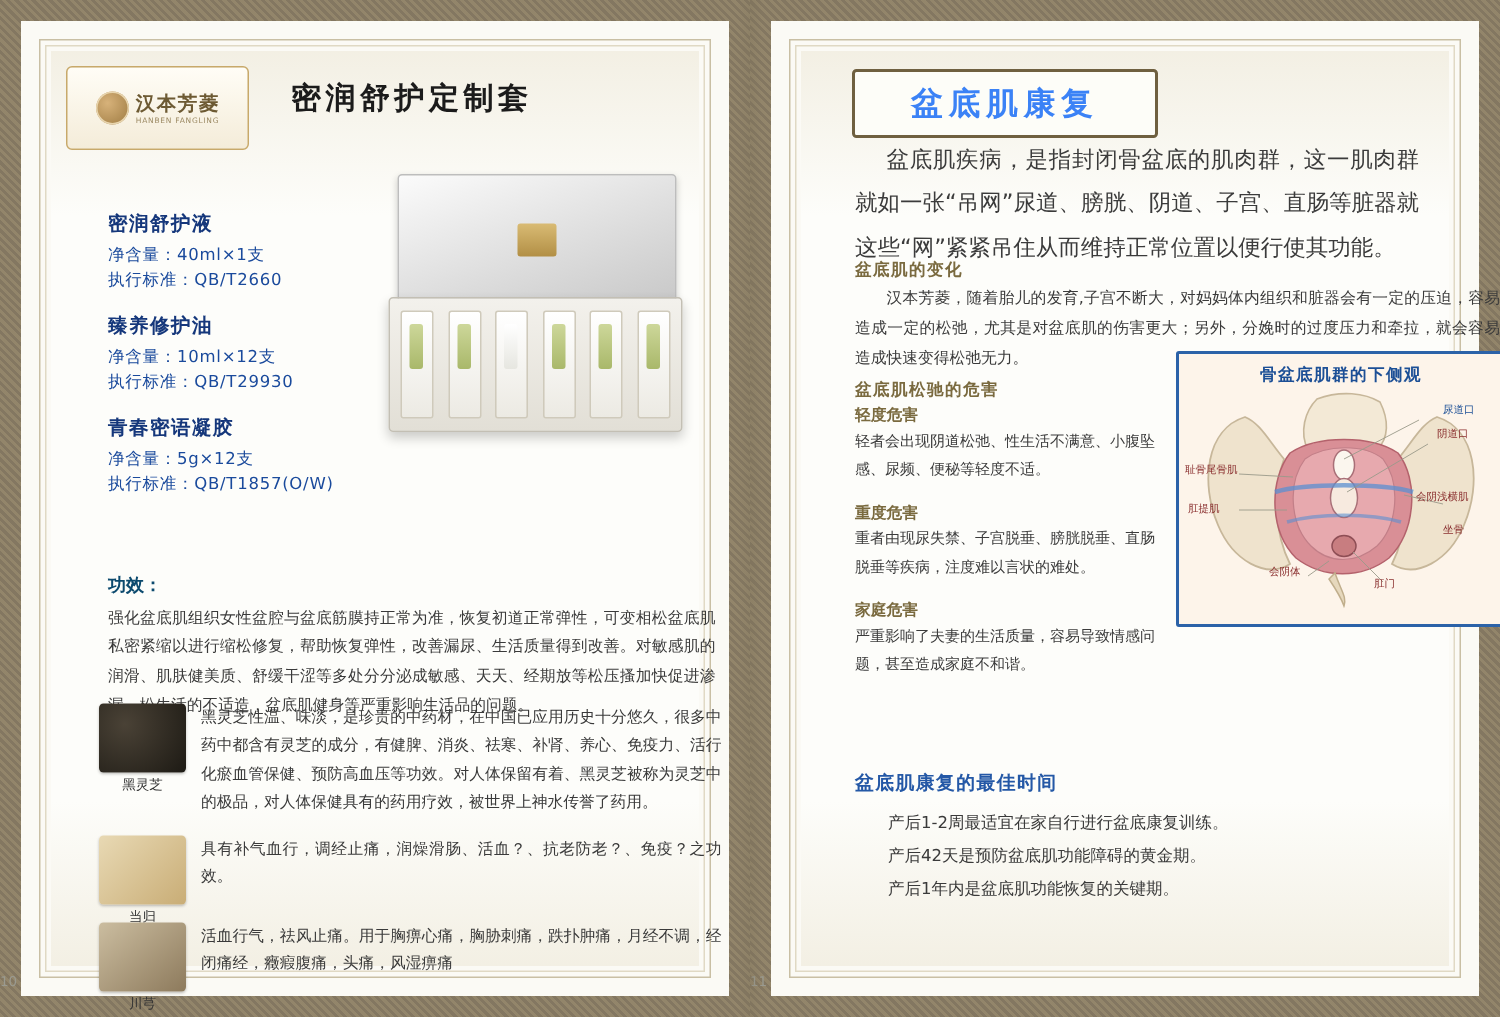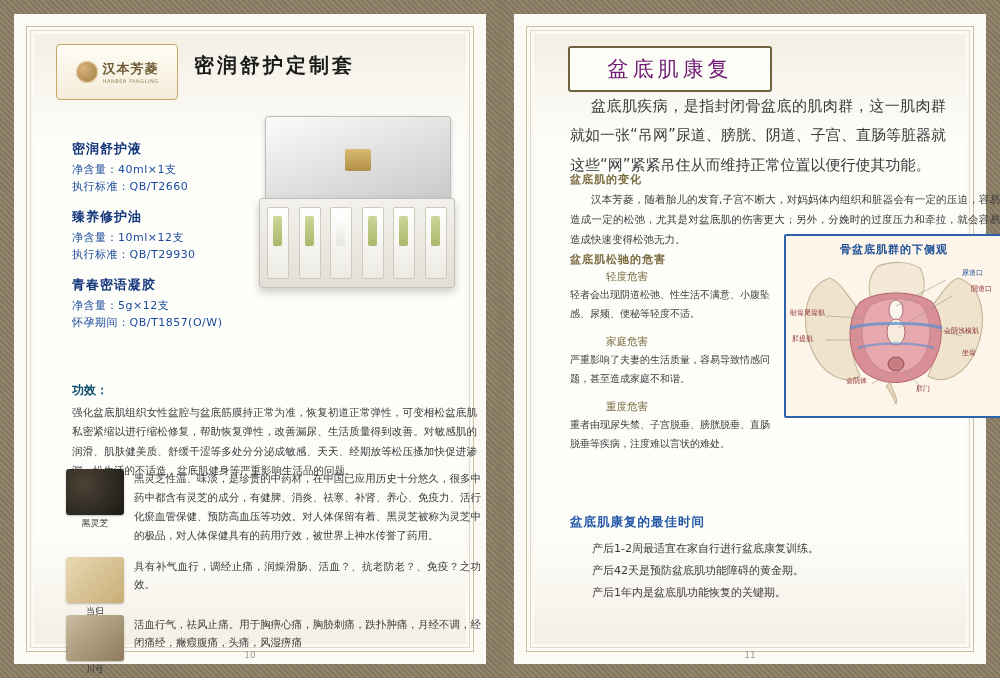--- a/index.html
+++ b/index.html
@@ -52,24 +52,24 @@
   .gutter{
     position:absolute;left:492px;top:0;width:16px;height:678px;
     background:linear-gradient(90deg,rgba(120,110,85,0) 0%,rgba(120,110,85,.18) 45%,rgba(120,110,85,.22) 55%,rgba(120,110,85,0) 100%);
     z-index:40;pointer-events:none;
   }
 
   .content{position:absolute;left:44px;top:44px;right:44px;bottom:48px;z-index:5;}
 
   
   .brand{
-    position:absolute;left:12px;top:0px;width:120px;height:54px;
+    position:absolute;left:0;top:0px;width:120px;height:54px;
     border:1px solid #c8a96a;border-radius:4px;
     background:linear-gradient(180deg,#fffdf6,#f4ecd9);
-    display:flex;align-items:center;justify-content:center;gap:5px;text-align:right;
+    display:flex;align-items:center;justify-content:center;gap:5px;
   }
   .brand-mark{
     width:22px;height:22px;border-radius:50%;
     background:radial-gradient(circle at 35% 35%,#d7b27a,#9d7a41);
     box-shadow:inset 0 0 0 1px #e8d5ae;
   }
   .brand-name{font-size:13px;color:#6d5a33;letter-spacing:1px;font-weight:bold;}
   .brand-sub{font-size:5px;color:#9c8a63;letter-spacing:.5px;}
 
   .left-title{
@@ -133,53 +133,53 @@
   .ing-cell{width:58px;flex:none;position:relative;}
   .ing-text{font-size:10.5px;line-height:1.8;color:#3a3a3a;text-align:justify;flex:1;}
 
   
   .r-title-wrap{
     position:absolute;left:24px;top:2px;width:200px;height:42px;
     border:2px solid #6f6040;border-radius:3px;
     display:flex;align-items:center;justify-content:center;
     background:#fdfdf8;
   }
-  .r-title{font-size:21px;font-weight:normal;color:#701a75;letter-spacing:4px;}
+  .r-title{font-size:21px;font-weight:bold;color:#3b82f6;letter-spacing:4px;}
 
   .r-intro{position:absolute;left:26px;top:48px;right:10px;
     font-size:15px;line-height:1.95;color:#3b3b3b;text-align:justify;text-indent:21px;}
 
   .r-h{font-size:11px;color:#7a6a3f;font-weight:bold;margin-bottom:3px;letter-spacing:1px;}
   .r-p{font-size:10.5px;line-height:1.9;color:#3b3b3b;text-align:justify;text-indent:21px;}
 
   .sec-change{position:absolute;left:26px;top:128px;width:430px;}
   .sec-harm{position:absolute;left:26px;top:208px;width:200px;}
   .harm-item{margin-bottom:12px;}
-  .harm-name{font-size:10.5px;color:#7a6a3f;font-weight:normal;margin-bottom:2px;margin-left:36px;}
+  .harm-name{font-size:10.5px;color:#7a6a3f;font-weight:bold;margin-bottom:2px;}
   .harm-text{font-size:10px;line-height:1.85;color:#3b3b3b;text-align:justify;}
 
   .anatomy{
     position:absolute;left:240px;top:190px;width:216px;height:180px;
     border:2px solid #2b62a8;border-radius:2px;background:#fdf6ef;overflow:hidden;
   }
   .an-title{
     position:absolute;left:0;right:0;top:6px;text-align:center;
     font-size:11px;font-weight:bold;color:#1c4f96;letter-spacing:1px;
   }
   .an-label{position:absolute;font-size:7px;color:#8a2f2f;white-space:nowrap;}
   .an-label.blue{color:#1c4f96;}
 
   .pelvis{position:absolute;left:0;top:0;width:216px;height:180px;}
 
   .sec-best{position:absolute;left:26px;top:470px;width:430px;}
   .best-title{font-size:12.5px;font-weight:bold;color:#2458a6;letter-spacing:1px;margin-bottom:7px;}
   .best-line{font-size:11px;line-height:2.0;color:#3a3a3a;text-indent:22px;}
 
   .page-num{
-    position:absolute;bottom:18px;left:0;right:0;text-align:center;
+    position:absolute;bottom:18px;left:0;right:0;
     font-size:9px;color:#9a9a90;z-index:10;
   }
 </style>
 </head>
 <body>
 
 <div class="spread">
 
   <div class="page left">
     <div class="frame-outer"></div>
@@ -207,21 +207,21 @@
           <div class="spec-line">执行标准：QB/T2660</div>
         </div>
         <div class="spec-group">
           <div class="spec-name">臻养修护油</div>
           <div class="spec-line">净含量：10ml×12支</div>
           <div class="spec-line">执行标准：QB/T29930</div>
         </div>
         <div class="spec-group">
           <div class="spec-name">青春密语凝胶</div>
           <div class="spec-line">净含量：5g×12支</div>
-          <div class="spec-line">怀孕期间：QB/T1857(O/W)</div>
+          <div class="spec-line">执行标准：QB/T1857(O/W)</div>
         </div>
       </div>
 
       <div class="product-photo">
         <div class="box-lid">
           <div class="latch"></div>
         </div>
         <div class="box-base">
           <div class="vial"></div>
           <div class="vial"></div>
@@ -286,26 +286,26 @@
         <div class="r-p">汉本芳菱，随着胎儿的发育,子宫不断大，对妈妈体内组织和脏器会有一定的压迫，容易造成一定的松弛，尤其是对盆底肌的伤害更大；另外，分娩时的过度压力和牵拉，就会容易造成快速变得松弛无力。</div>
       </div>
 
       <div class="sec-harm">
         <div class="r-h">盆底肌松驰的危害</div>
         <div class="harm-item">
           <div class="harm-name">轻度危害</div>
           <div class="harm-text">轻者会出现阴道松弛、性生活不满意、小腹坠感、尿频、便秘等轻度不适。</div>
         </div>
         <div class="harm-item">
+          <div class="harm-name">重度危害</div>
+          <div class="harm-text">重者由现尿失禁、子宫脱垂、膀胱脱垂、直肠脱垂等疾病，注度难以言状的难处。</div>
+        </div>
+        <div class="harm-item">
           <div class="harm-name">家庭危害</div>
           <div class="harm-text">严重影响了夫妻的生活质量，容易导致情感问题，甚至造成家庭不和谐。</div>
-        </div>
-        <div class="harm-item">
-          <div class="harm-name">重度危害</div>
-          <div class="harm-text">重者由现尿失禁、子宫脱垂、膀胱脱垂、直肠脱垂等疾病，注度难以言状的难处。</div>
         </div>
       </div>
 
       <div class="anatomy">
         <svg class="pelvis" viewBox="0 0 216 180">
           <rect x="0" y="0" width="216" height="180" fill="#fdf4ea"></rect>
 
           <path d="M44 42 C18 50 14 86 26 114 C36 138 58 150 74 140 C64 120 62 92 70 70 C60 58 54 46 44 42 Z" fill="#efe3cd" stroke="#c7b79a" stroke-width="1.2"></path>
           <path d="M172 42 C198 50 202 86 190 114 C180 138 158 150 142 140 C152 120 154 92 146 70 C156 58 162 46 172 42 Z" fill="#efe3cd" stroke="#c7b79a" stroke-width="1.2"></path>
           <path d="M92 30 C108 24 124 26 134 32 C140 44 140 56 132 64 C118 58 98 58 86 64 C80 52 84 38 92 30 Z" fill="#f3e9d6" stroke="#c7b79a" stroke-width="1.1"></path>
@@ -325,21 +325,21 @@
           <line x1="110" y1="70" x2="160" y2="44" stroke="#9a9a8a" stroke-width=".6"></line>
           <line x1="112" y1="92" x2="166" y2="60" stroke="#9a9a8a" stroke-width=".6"></line>
           <line x1="100" y1="138" x2="86" y2="148" stroke="#9a9a8a" stroke-width=".6"></line>
           <line x1="116" y1="132" x2="136" y2="152" stroke="#9a9a8a" stroke-width=".6"></line>
           <line x1="72" y1="104" x2="40" y2="104" stroke="#9a9a8a" stroke-width=".6"></line>
           <line x1="76" y1="82" x2="40" y2="80" stroke="#9a9a8a" stroke-width=".6"></line>
           <line x1="150" y1="94" x2="176" y2="100" stroke="#9a9a8a" stroke-width=".6"></line>
         </svg>
         <div class="an-title">骨盆底肌群的下侧观</div>
         <div class="an-label blue" style="left:176px;top:32px;">尿道口</div>
-        <div class="an-label" style="left:165px;top:48px;padding-left:20px;">阴道口</div>
+        <div class="an-label" style="left:152px;top:48px;padding-left:20px;">阴道口</div>
         <div class="an-label" style="left:60px;top:140px;">会阴体</div>
         <div class="an-label" style="left:130px;top:148px;">肛门</div>
         <div class="an-label" style="left:6px;top:98px;">肛提肌</div>
         <div class="an-label" style="left:4px;top:72px;">耻骨尾骨肌</div>
         <div class="an-label" style="left:158px;top:90px;">会阴浅横肌</div>
         <div class="an-label" style="left:176px;top:112px;">坐骨</div>
       </div>
 
       <div class="sec-best">
         <div class="best-title">盆底肌康复的最佳时间</div>

